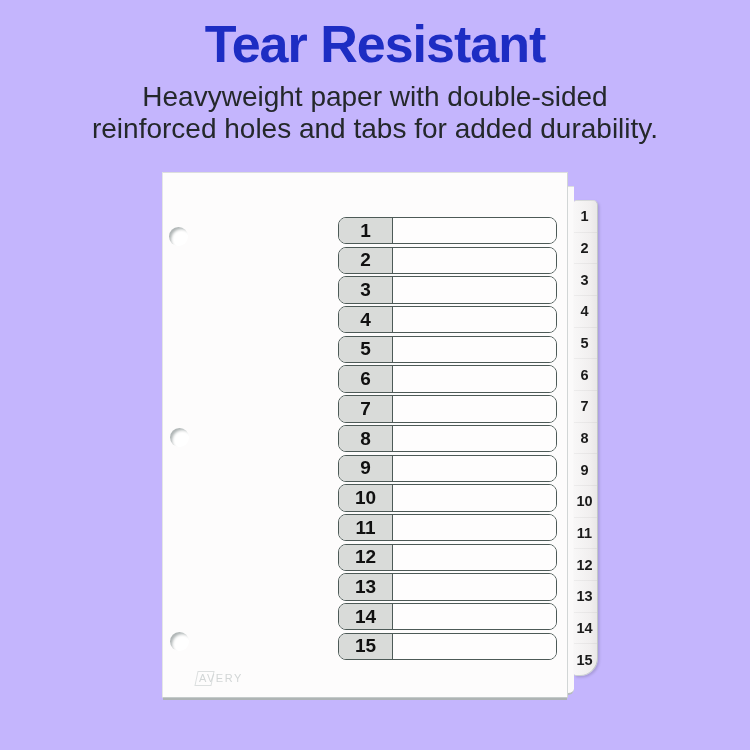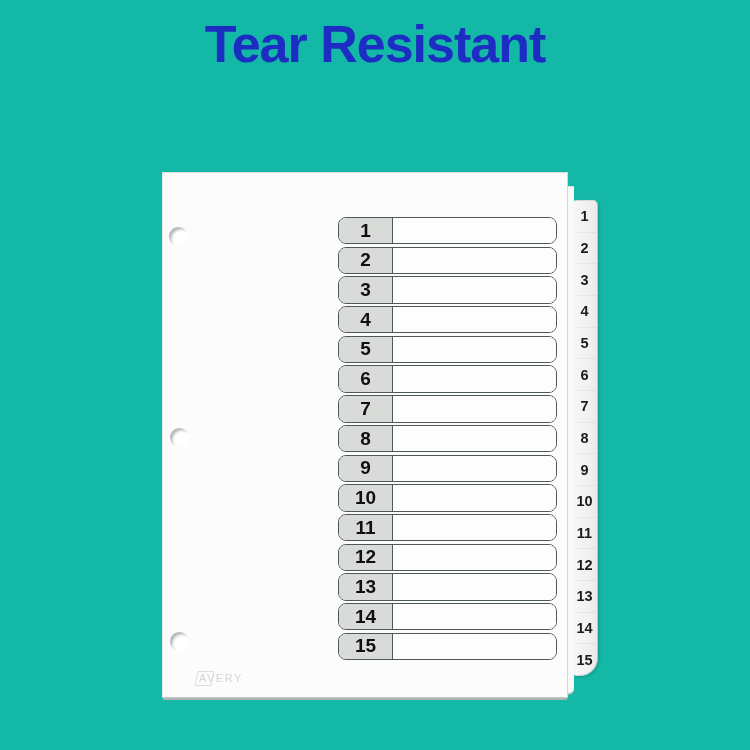--- a/index.html
+++ b/index.html
@@ -1,19 +1,19 @@
 <!DOCTYPE html>
 <html><head>
 <meta charset="utf-8">
 <style>
   html,body{margin:0;padding:0;}
   #stage{
     position:relative;
     width:750px;height:750px;
-    background:#14b8a6;
+    background:#c4b5fd;
     overflow:hidden;
     font-family:"Liberation Sans", sans-serif;
   }
   
   .title{
     position:absolute;top:16px;left:0;width:750px;
     text-align:center;
     font-size:52px;font-weight:bold;letter-spacing:-1px;
     color:#1d2dc3;
     line-height:1.1;
@@ -116,20 +116,24 @@
     color:#d2d6d6;
   }
 </style>
 </head>
 <body>
 
 <div id="stage">
 
   <div class="title">Tear Resistant</div>
 
+  <div class="subtitle">
+    <span>Heavyweight paper with double-sided</span><br>
+    <span>reinforced holes and tabs for added durability.</span>
+  </div>
 
   <div class="sliver"></div>
 
   <div class="tabstrip">
     <div class="etab">
         <span>1</span>
       </div>
     <div class="etab">
         <span>2</span>
       </div>

